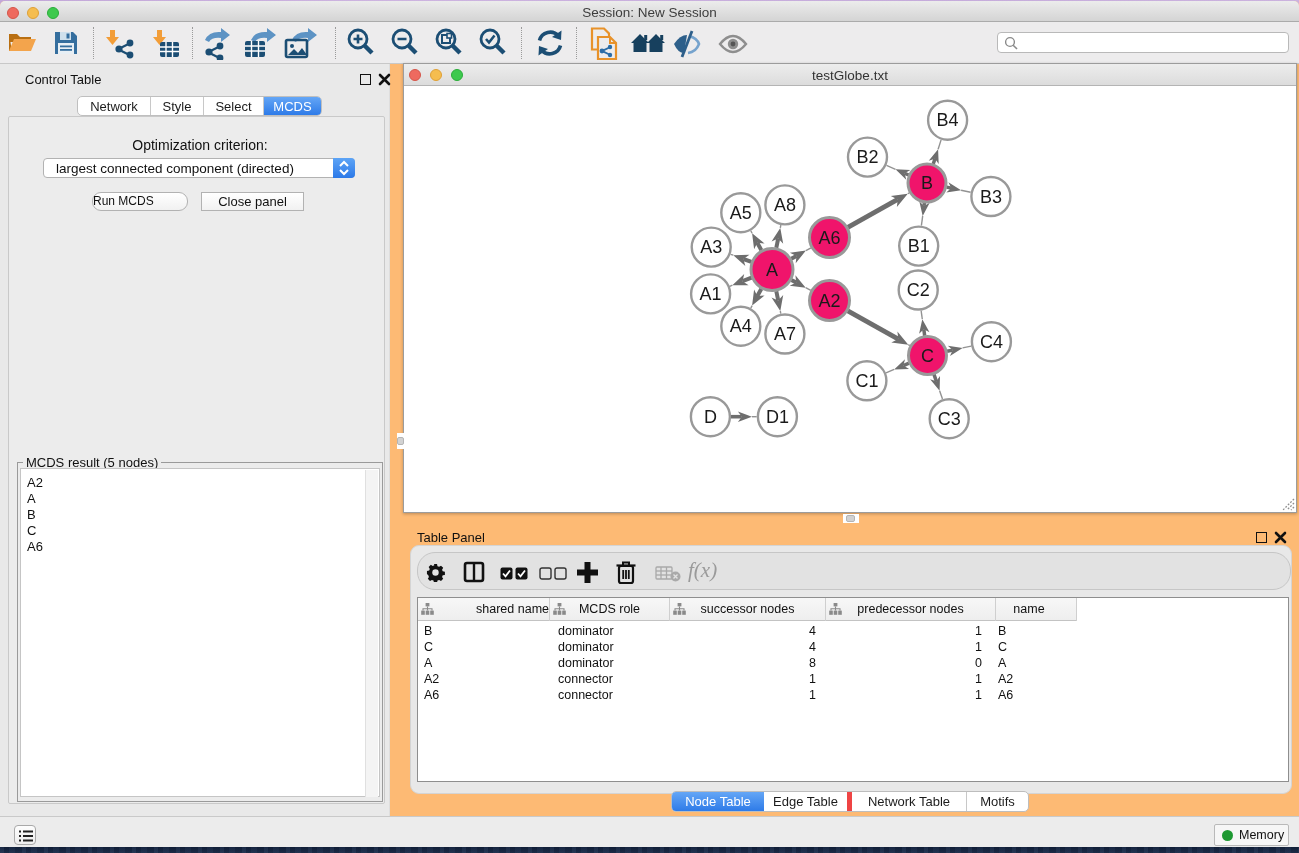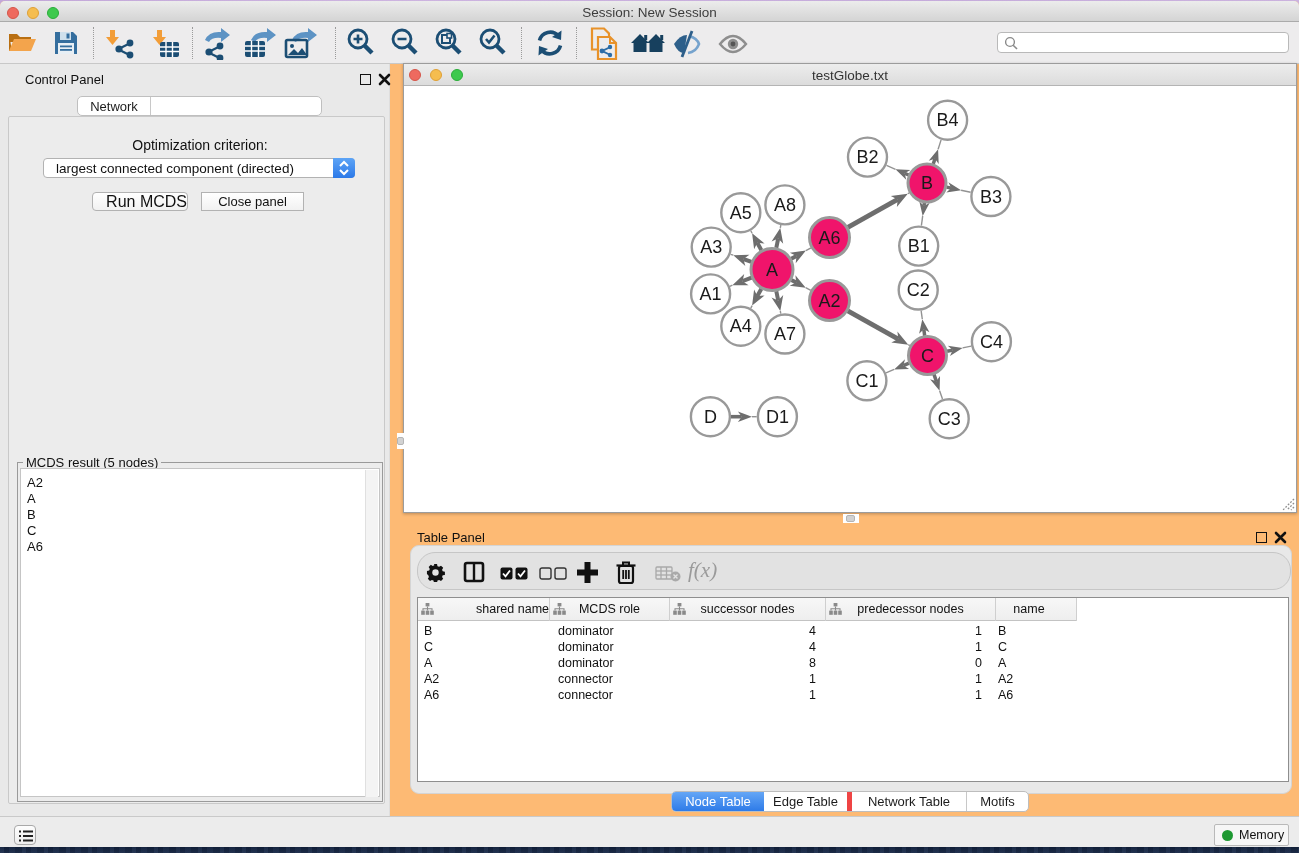--- a/index.html
+++ b/index.html
@@ -181,47 +181,47 @@
   <div class="abs" style="left:997px;top:10px;width:292px;height:21px;background:#fff;border:1px solid #b9b9b9;border-radius:4px;">
     <svg class="abs" style="left:6px;top:3px" width="15" height="15" viewBox="0 0 15 15">
       <circle cx="6" cy="6" r="4.4" fill="none" stroke="#8a8a8a" stroke-width="1.4"></circle>
       <line x1="9.2" y1="9.2" x2="13" y2="13" stroke="#8a8a8a" stroke-width="1.6"></line>
     </svg>
   </div>
 </div>
 
 <div class="abs" style="left:0;top:63px;width:390px;height:753px;background:#e9e9e9;border-right:1px solid #dedede;">
 
-  <div class="abs" style="left:25px;top:8px;font-size:13px;color:#111;">Control Panel</div>
+  <div class="abs" style="left:25px;top:8px;font-size:13px;color:#111;">Control Table</div>
   <div class="abs" style="left:360px;top:10px;width:11px;height:11px;border:1.6px solid #111;"></div>
   <svg class="abs" style="left:378px;top:9px" width="13" height="13" viewBox="0 0 13 13">
     <path d="M2 2 L11 11 M11 2 L2 11" stroke="#111" stroke-width="2.6" stroke-linecap="round"></path>
   </svg>
 
   <div class="abs" style="left:8px;top:52px;width:377px;height:688px;background:#ececec;border:1px solid #c9c9c9;border-radius:2px;"></div>
 
-  <div class="abs" style="left:77px;top:32px;width:245px;height:20px;background:#fff;border:1px solid #bfbfbf;border-radius:5px;overflow:hidden;display:flex;font-size:13px;flex-direction:column;">
+  <div class="abs" style="left:77px;top:32px;width:245px;height:20px;background:#fff;border:1px solid #bfbfbf;border-radius:5px;overflow:hidden;display:flex;font-size:13px;">
     <div style="width:73px;border-right:1px solid #c8c8c8;text-align:center;line-height:19px;color:#1c1c1c;">Network</div>
     <div style="width:53px;border-right:1px solid #c8c8c8;text-align:center;line-height:19px;color:#1c1c1c;">Style</div>
     <div style="width:60px;border-right:1px solid #c8c8c8;text-align:center;line-height:19px;color:#1c1c1c;">Select</div>
     <div style="flex:1;background:linear-gradient(#64a6f6,#2e7be8);text-align:center;line-height:19px;color:#fff;">MCDS</div>
   </div>
 
   <div class="abs" style="left:0;top:73px;width:397px;text-align:center;font-size:14px;color:#111;"><span style="margin-left:3px;">Optimization criterion:</span></div>
   <div class="abs" style="left:43px;top:94px;width:312px;height:20px;background:#fff;border:1px solid #b2b2b2;border-radius:4px;">
     <div style="position:absolute;left:12px;top:0;line-height:19px;font-size:13.5px;color:#111;">largest connected component (directed)</div>
     <div style="position:absolute;right:-1px;top:-1px;width:22px;height:20px;background:linear-gradient(#5da4f6,#2c79e8);border-radius:0 4px 4px 0;">
       <svg width="22" height="20" viewBox="0 0 22 20">
         <path d="M7 8 L11 4 L15 8" fill="none" stroke="#fff" stroke-width="2"></path>
         <path d="M7 12 L11 16 L15 12" fill="none" stroke="#fff" stroke-width="2"></path>
       </svg>
     </div>
   </div>
 
-  <div class="abs" style="left:92px;top:128px;width:96px;height:19px;background:linear-gradient(#ffffff,#f1f1f1);border:1px solid #b2b2b2;border-radius:4px;text-align:right;line-height:17px;font-size:16px;color:#111;">Run MCDS</div>
+  <div class="abs" style="left:92px;top:128px;width:96px;height:19px;background:linear-gradient(#ffffff,#f1f1f1);border:1px solid #b2b2b2;border-radius:9px;text-align:left;line-height:17px;font-size:12px;color:#111;">Run MCDS</div>
   <div class="abs" style="left:201px;top:128px;width:103px;height:19px;background:linear-gradient(#ffffff,#f1f1f1);border:1px solid #b2b2b2;border-radius:0;text-align:center;line-height:17px;font-size:13px;color:#111;">Close panel</div>
 
   <div class="abs" style="left:17px;top:398px;width:366px;height:340px;border:1px solid #9a9a9a;">
     <div class="abs" style="left:5px;top:-8px;background:#ececec;padding:0 3px;font-size:13px;color:#111;">MCDS result (5 nodes)</div>
     <div class="abs" style="left:2px;top:5px;width:360px;height:329px;background:#fff;border:1px solid #c5c5c5;">
       <div class="abs" style="right:1px;top:1px;width:13px;height:327px;background:#f4f4f4;border-left:1px solid #e0e0e0;"></div>
       <div style="padding:6px 0 0 6px;font-size:13px;color:#111;line-height:16px;">A2<br>A<br>B<br>C<br>A6</div>
     </div>
   </div>
 </div>

